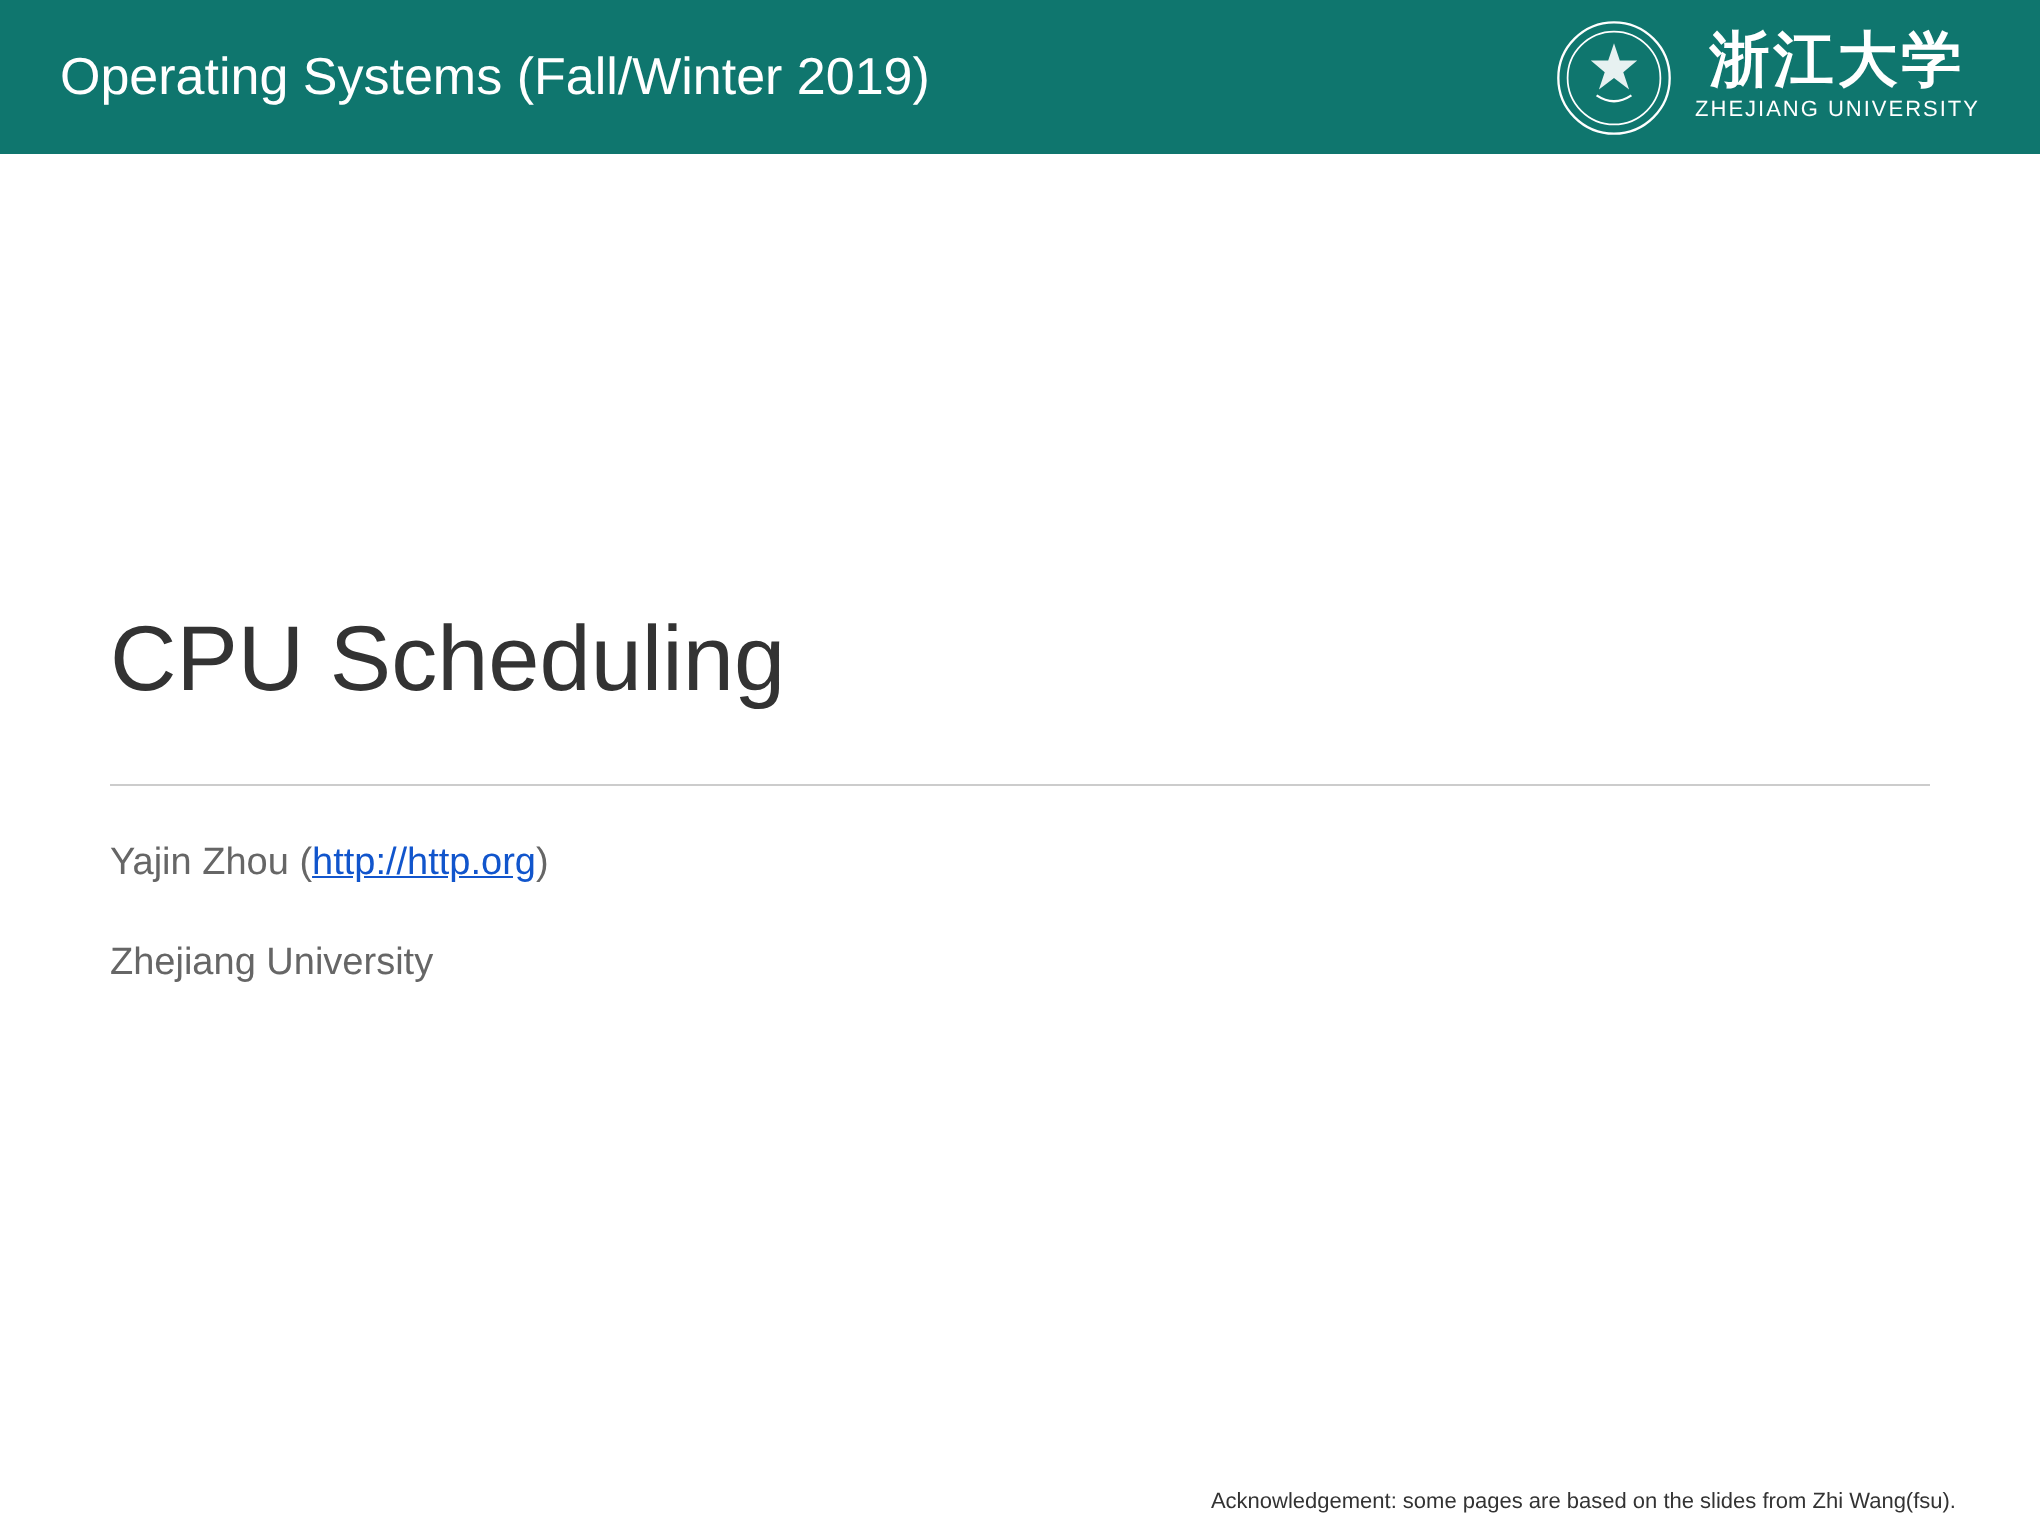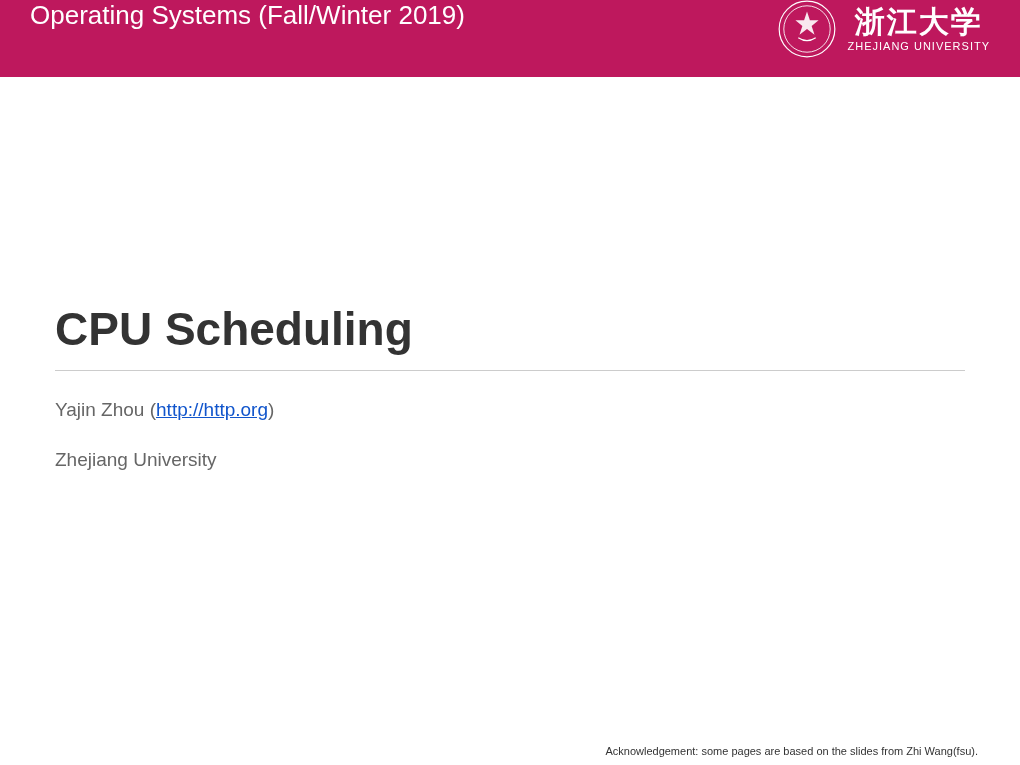--- a/index.html
+++ b/index.html
@@ -9,25 +9,25 @@
     }
     body {
       width: 1020px;
       height: 765px;
       font-family: Arial, sans-serif;
       background: #ffffff;
       position: relative;
       overflow: hidden;
     }
     .header {
-      background: #be185d;
+      background: #0f766e;
       height: 77px;
       width: 100%;
       display: flex;
-      align-items: flex-start;
+      align-items: center;
       justify-content: space-between;
       padding: 0 30px;
     }
     .header-title {
       color: #ffffff;
       font-size: 26px;
       font-weight: normal;
     }
     .logo-area {
       display: flex;
@@ -56,23 +56,23 @@
       font-size: 11px;
       letter-spacing: 1px;
       margin-top: 3px;
     }
     .content {
       padding: 0 55px;
     }
     .slide-title {
       font-size: 46px;
       color: #333333;
-      font-weight: bold;
+      font-weight: normal;
       margin-top: 225px;
-      margin-bottom: 14px;
+      margin-bottom: 36px;
     }
     .divider {
       border: none;
       border-top: 1px solid #cccccc;
       margin-bottom: 28px;
     }
     .author-line {
       font-size: 19px;
       color: #666666;
       margin-bottom: 28px;

